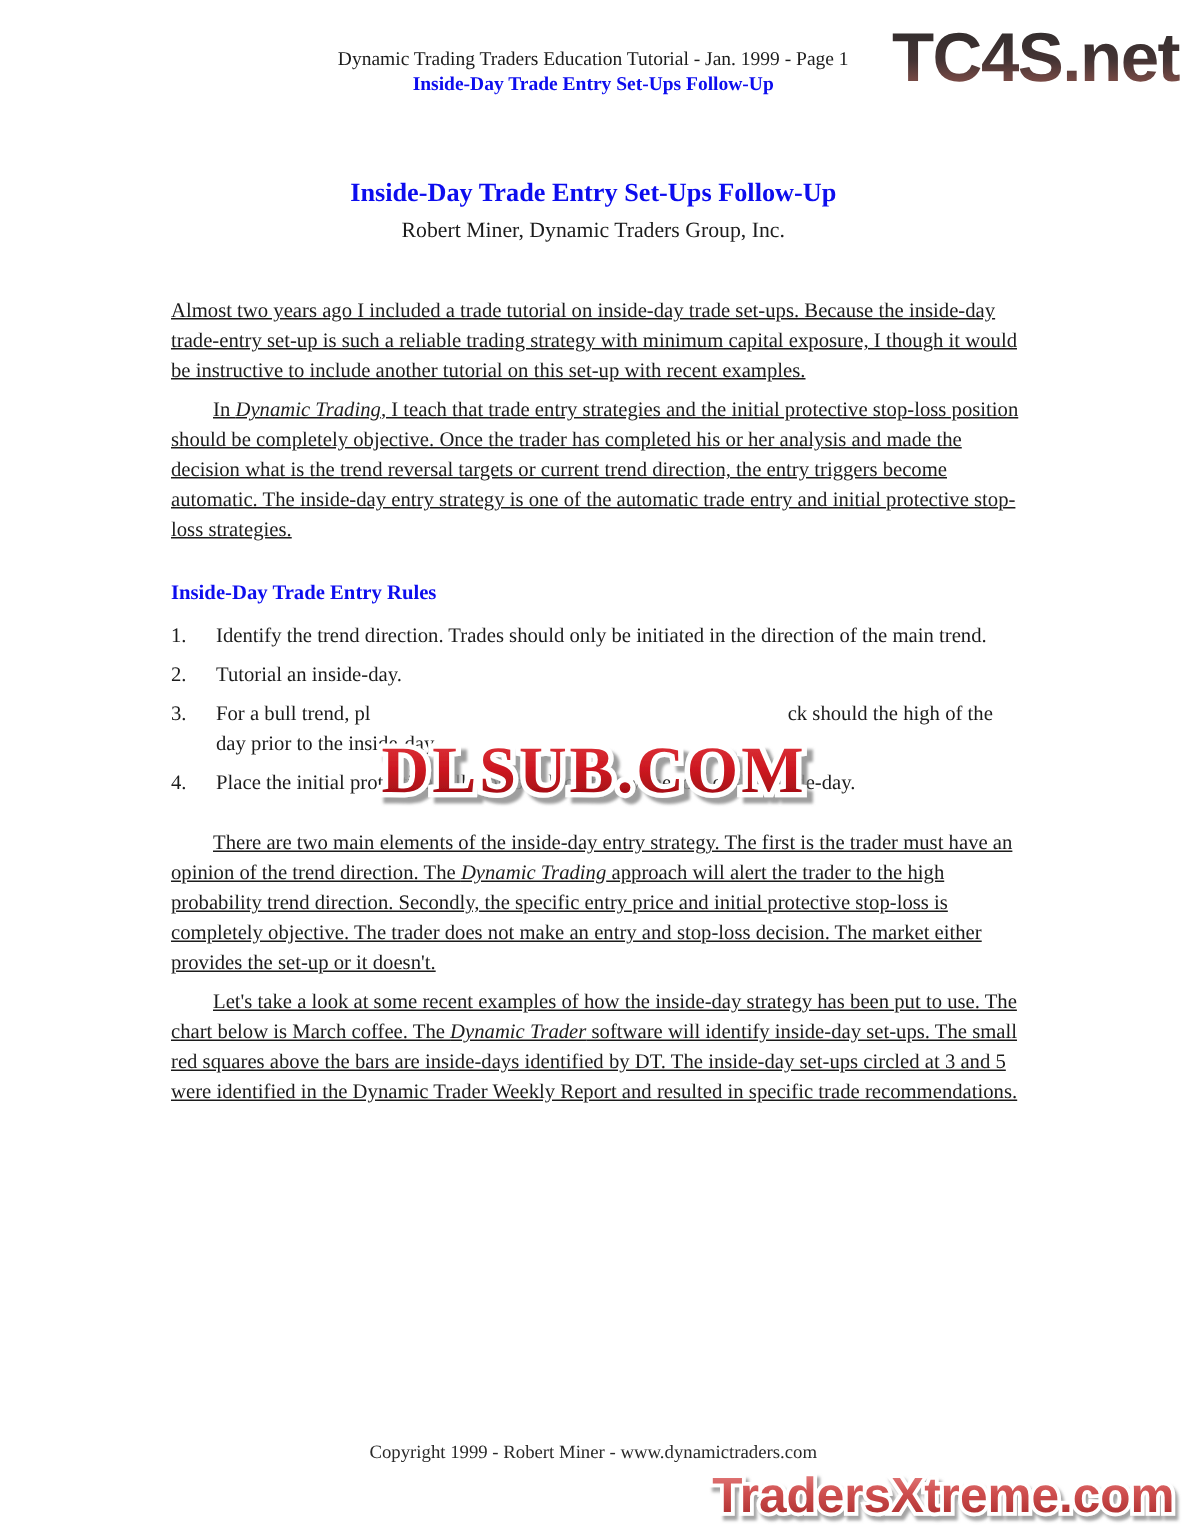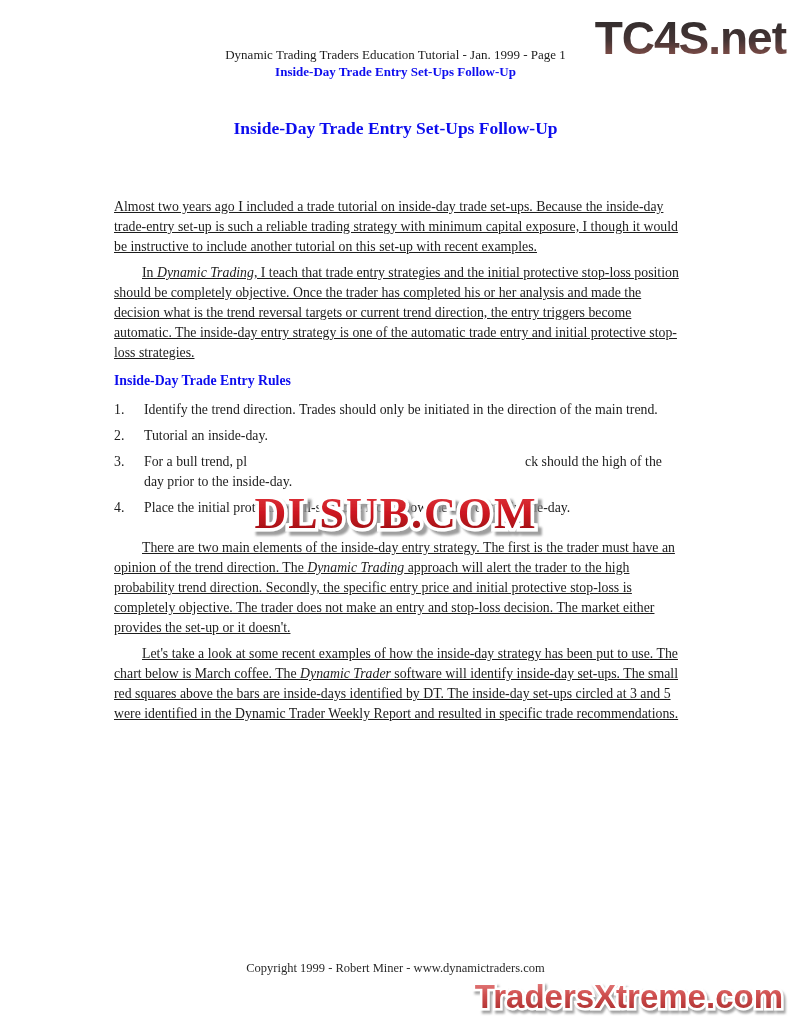--- a/index.html
+++ b/index.html
@@ -3,36 +3,36 @@
 <meta charset="utf-8">
 <style>
   * { margin:0; padding:0; box-sizing:border-box; }
   html,body { background:#ffffff; }
   .page {
     position:relative; width:791px; height:1024px; background:#ffffff;
     font-family:"Liberation Serif", serif; color:#1c1c1c; overflow:hidden;
   }
 
   
-  .header { position:absolute; top:46px; left:0; width:100%; text-align:center;
+  .header { position:absolute; top:30px; left:0; width:100%; text-align:center;
             font-size:13px; line-height:17px; }
   .header-sub { color:#0d0dee; font-weight:bold; }
 
   
   .title { position:absolute; top:118px; left:0; width:100%; text-align:center;
            color:#0d0dee; font-weight:bold; font-size:17.5px; }
   .byline { position:absolute; top:146px; left:0; width:100%; text-align:center;
             font-size:14.5px; }
 
   
   .content { position:absolute; top:197px; left:114px; width:566px;
              font-size:13.8px; line-height:20px; }
   .para { margin-bottom:6px;text-decoration:underline; }
   .para.indent { text-indent:28px; }
-  .rules-heading { color:#0d0dee; font-weight:bold; margin-top:8px; margin-bottom:9px; }
+  .rules-heading { color:#0d0dee; font-weight:bold; margin-top:22px; margin-bottom:9px; }
   .rule { display:flex; margin-bottom:6px; }
   .rule-num { width:30px; flex:0 0 30px; }
   .rule-body { flex:1; }
   .rule3-line1 { white-space:nowrap; }
   .gap-spacer { display:inline-block; width:278px; height:1px; }
 
   
   .footer { position:absolute; top:961px; left:0; width:100%; text-align:center;
             font-size:12.5px; color:#2a2a2a; }
 
@@ -59,20 +59,21 @@
       <text x="197" y="42" text-anchor="end" font-size="46" font-weight="bold" font-family="Liberation Sans, sans-serif" letter-spacing="-1" fill="url(#gTC)">TC4S.net</text>
     </svg>
   </div>
 
   <div class="header">
     <div>Dynamic Trading Traders Education Tutorial - Jan. 1999 - Page 1</div>
     <div class="header-sub">Inside-Day Trade Entry Set-Ups Follow-Up</div>
   </div>
 
   <div class="title">Inside-Day Trade Entry Set-Ups Follow-Up</div>
+  <div class="byline">Robert Miner, Dynamic Traders Group, Inc.</div>
 
   <div class="content">
 
     <p class="para"><span>Almost two years ago I included a trade tutorial on inside-day trade set-ups. Because the inside-day trade-entry set-up is such a reliable trading strategy with minimum capital exposure, I though it would be instructive to include another tutorial on this set-up with recent examples.</span></p>
 
     <p class="para indent"><span>In </span><i>Dynamic Trading</i><span>, I teach that trade entry strategies and the initial protective stop-loss position should be completely objective. Once the trader has completed his or her analysis and made the decision what is the trend reversal targets or current trend direction, the entry triggers become automatic. The inside-day entry strategy is one of the automatic trade entry and initial protective stop-loss strategies.</span></p>
 
     <div class="rules-heading">Inside-Day Trade Entry Rules</div>
 
     <div class="rule">

